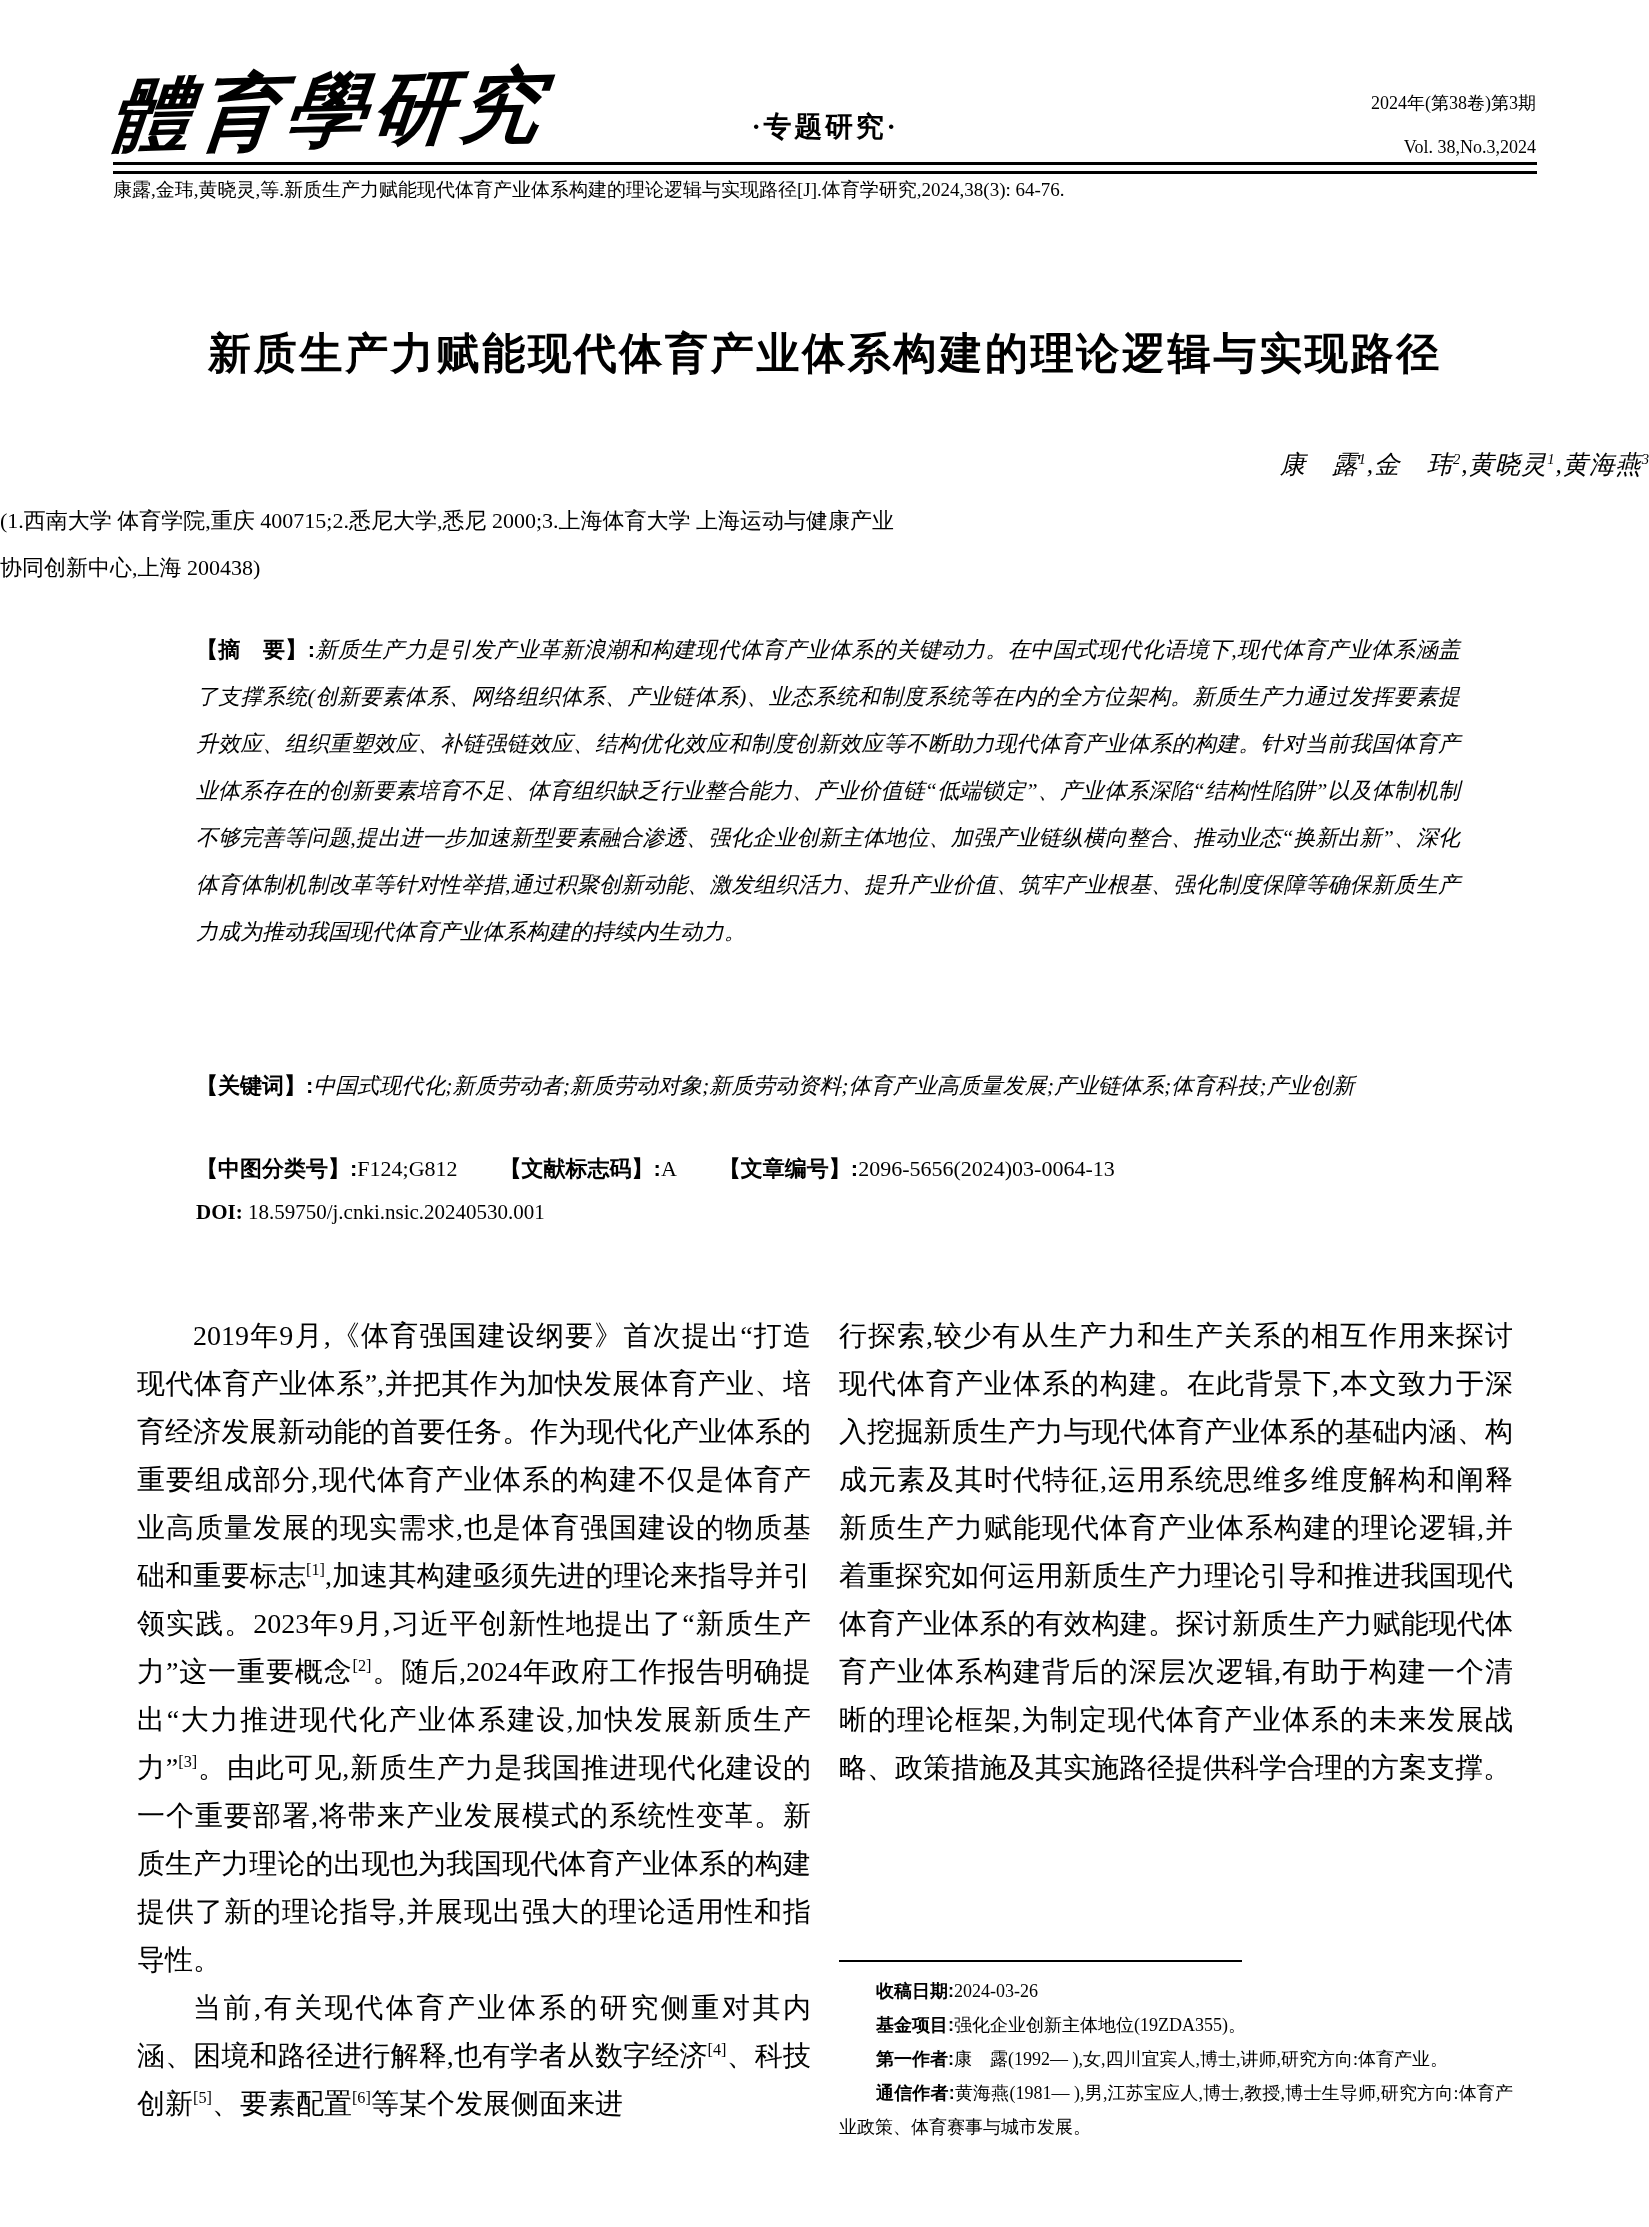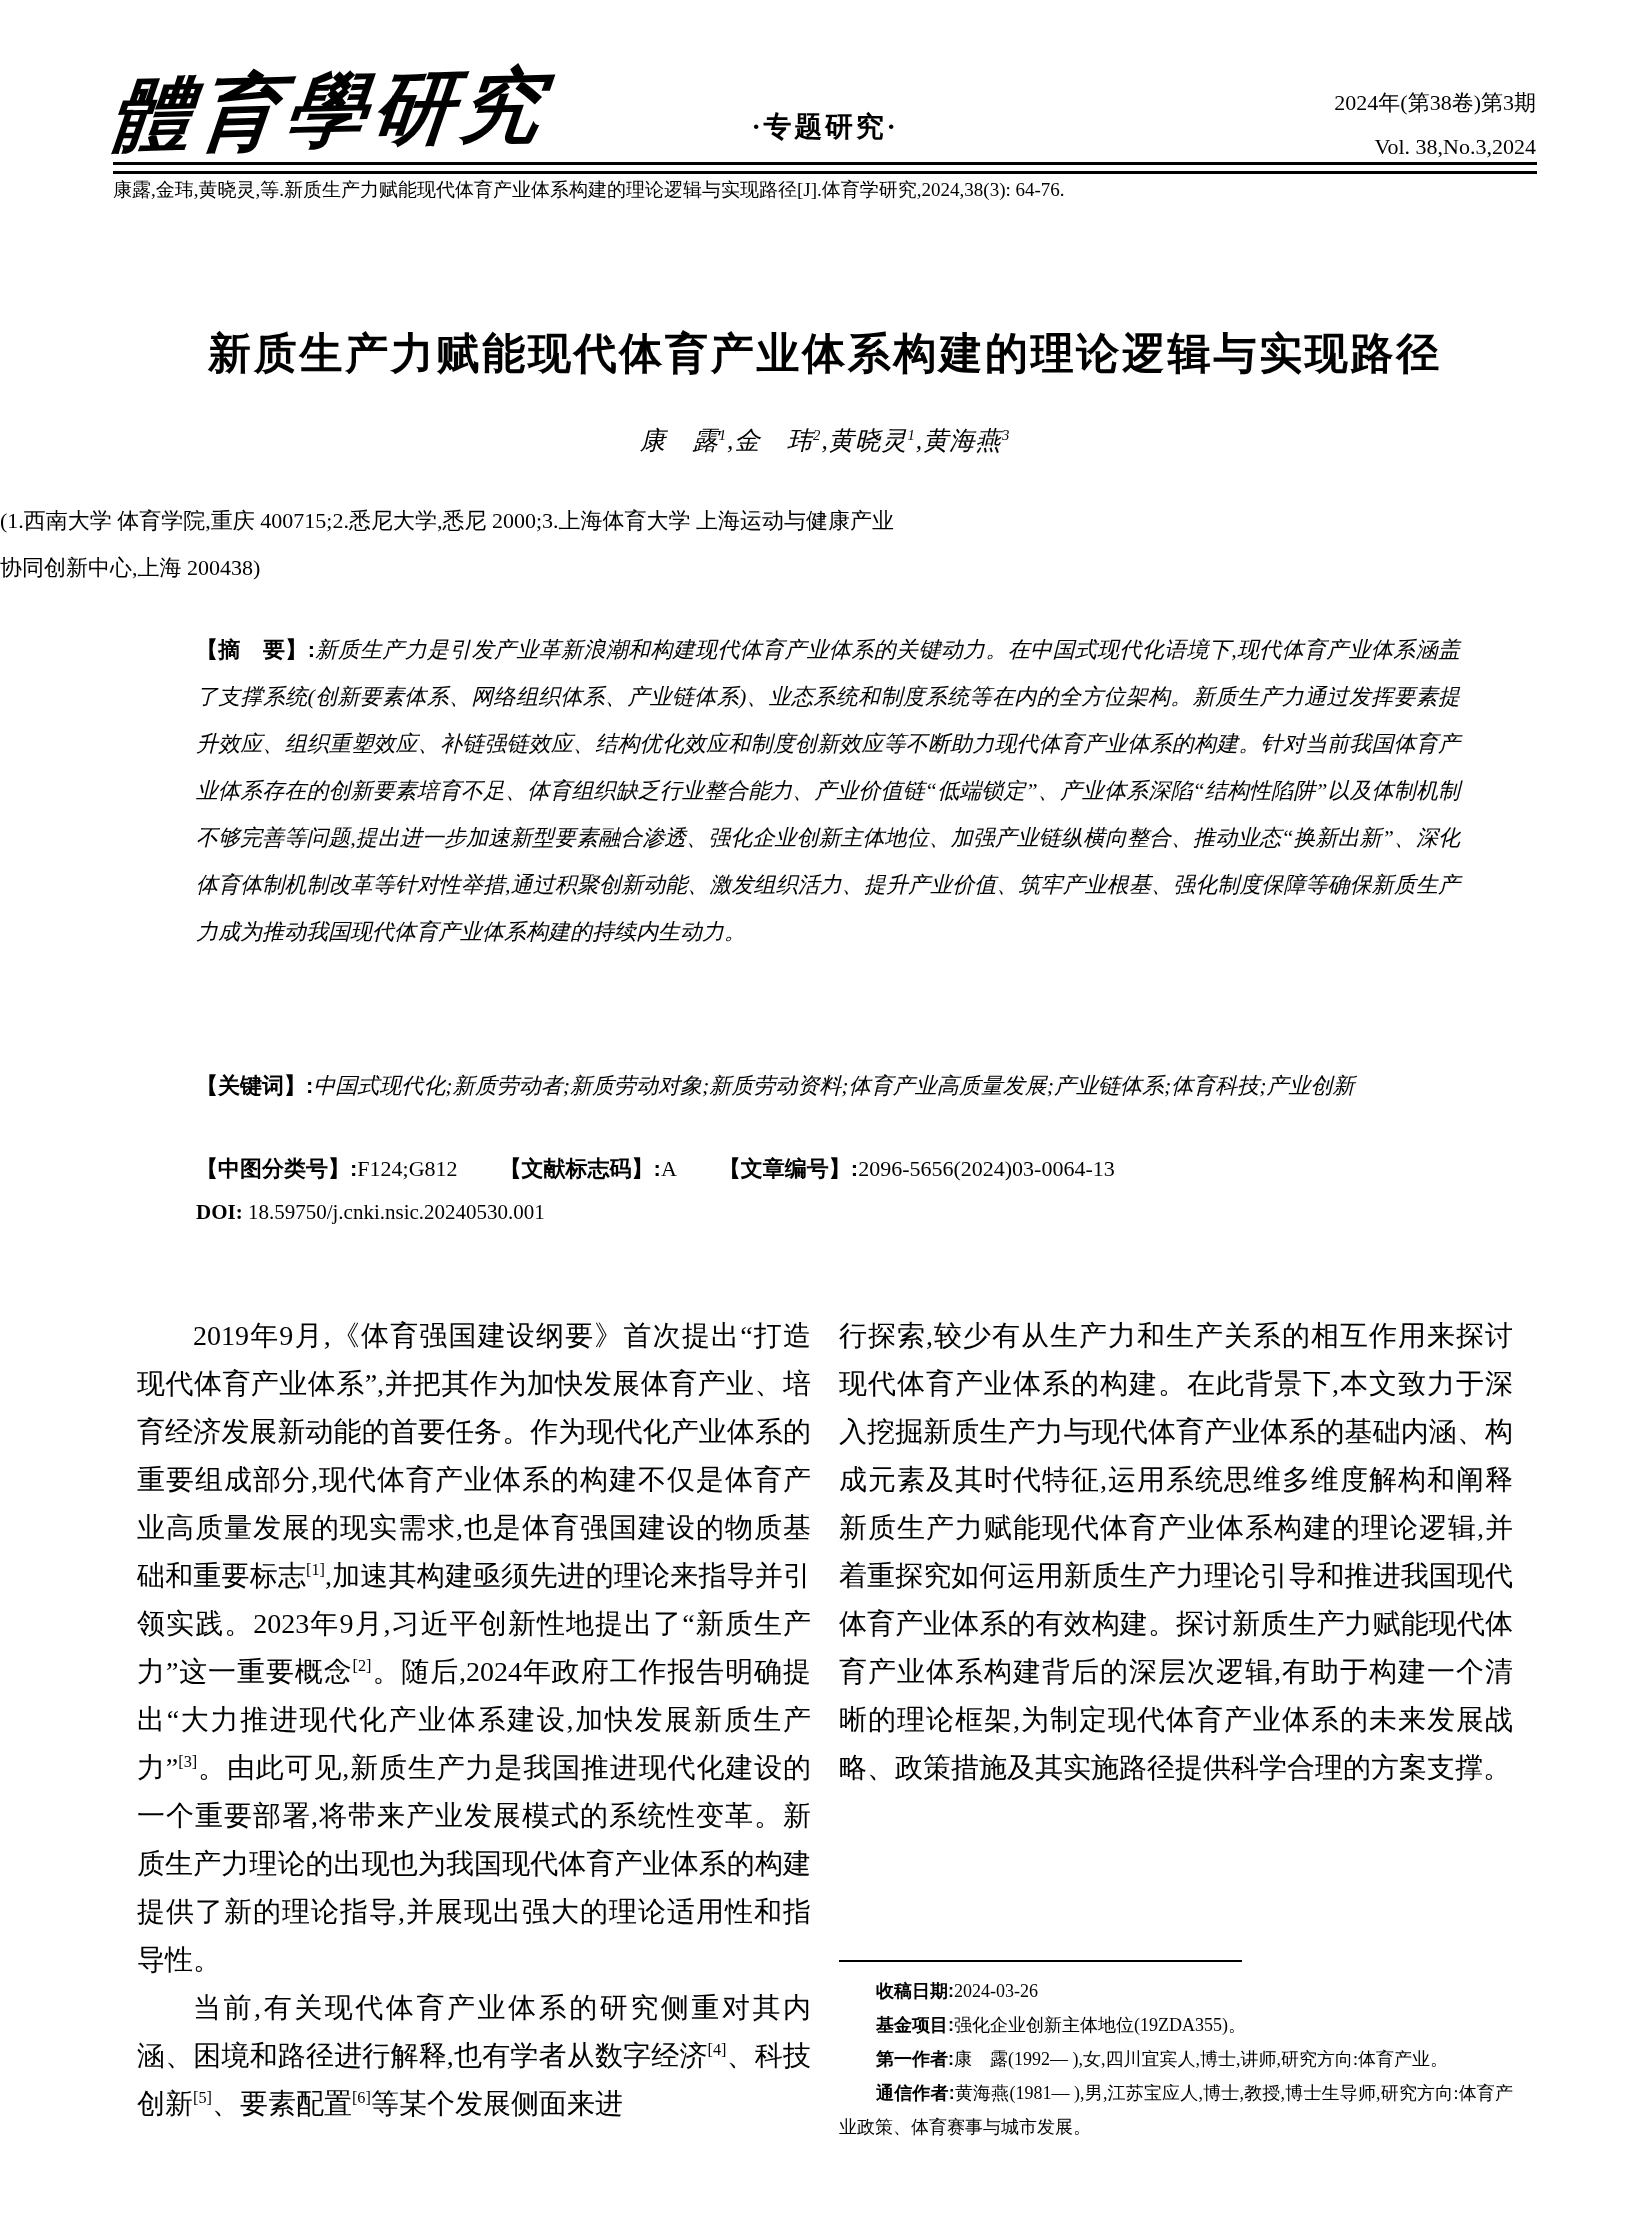--- a/index.html
+++ b/index.html
@@ -9,34 +9,34 @@
   .logo {
     position:absolute; left:111px; top:57px;
     font-family:"DejaVu Serif",serif; font-weight:bold; font-style:italic;
     font-size:81px; letter-spacing:6.2px; white-space:nowrap;
     transform:skewX(-7deg) rotate(-1.5deg);
   }
   .col-label {
     position:absolute; top:108px; left:50%; transform:translateX(-50%);
     font-size:28px; font-weight:bold; letter-spacing:2.7px; white-space:nowrap;
   }
-  .issue { position:absolute; top:81px; right:114px; text-align:right; font-size:22px; line-height:44px; white-space:nowrap; }
+  .issue { position:absolute; top:81px; right:114px; text-align:right; font-size:18px; line-height:44px; white-space:nowrap; }
 
   .rule {
     position:absolute; top:162px; left:113px; width:1424px; height:11.6px;
     border-top:3.1px solid #000; border-bottom:3.1px solid #000; box-sizing:border-box;
   }
   .citation { position:absolute; top:177px; left:113px; width:1448px; font-size:19px; white-space:nowrap; }
 
   .title {
     position:absolute; top:325px; left:0; width:100%; margin:0; text-align:center;
     font-family:"Liberation Sans","DejaVu Sans",sans-serif; font-weight:bold;
     font-size:43px; letter-spacing:2.7px; white-space:nowrap;
   }
-  .authors { position:absolute; top:424px; left:0; width:100%; text-align:center; font-size:25.4px; font-style:italic; letter-spacing:0.9px; }
+  .authors { position:absolute; top:448px; left:0; width:100%; text-align:right; font-size:25.4px; font-style:italic; letter-spacing:0.9px; }
   .affil { position:absolute; top:497px; left:0; width:100%; text-align:left; font-size:22px; line-height:47px; }
 
   .abstract { position:absolute; left:196px; top:626px; width:1264px; font-size:22px; line-height:47px; text-align:justify; text-justify:inter-character; }
   .keywords { position:absolute; left:196px; top:1062px; width:1264px; font-size:22px; line-height:48px; text-align:justify; text-justify:inter-character; }
   .blabel { font-weight:bold; font-style:normal; font-family:"Liberation Sans","DejaVu Sans",sans-serif; }
   .itext { font-style:italic; }
 
   .meta { position:absolute; left:196px; top:1154px; width:1314px; font-size:22px; white-space:nowrap; }
   .meta .gap { display:inline-block; width:42px; }
   .doi { position:absolute; left:196px; top:1200px; font-size:21px; white-space:nowrap; }

